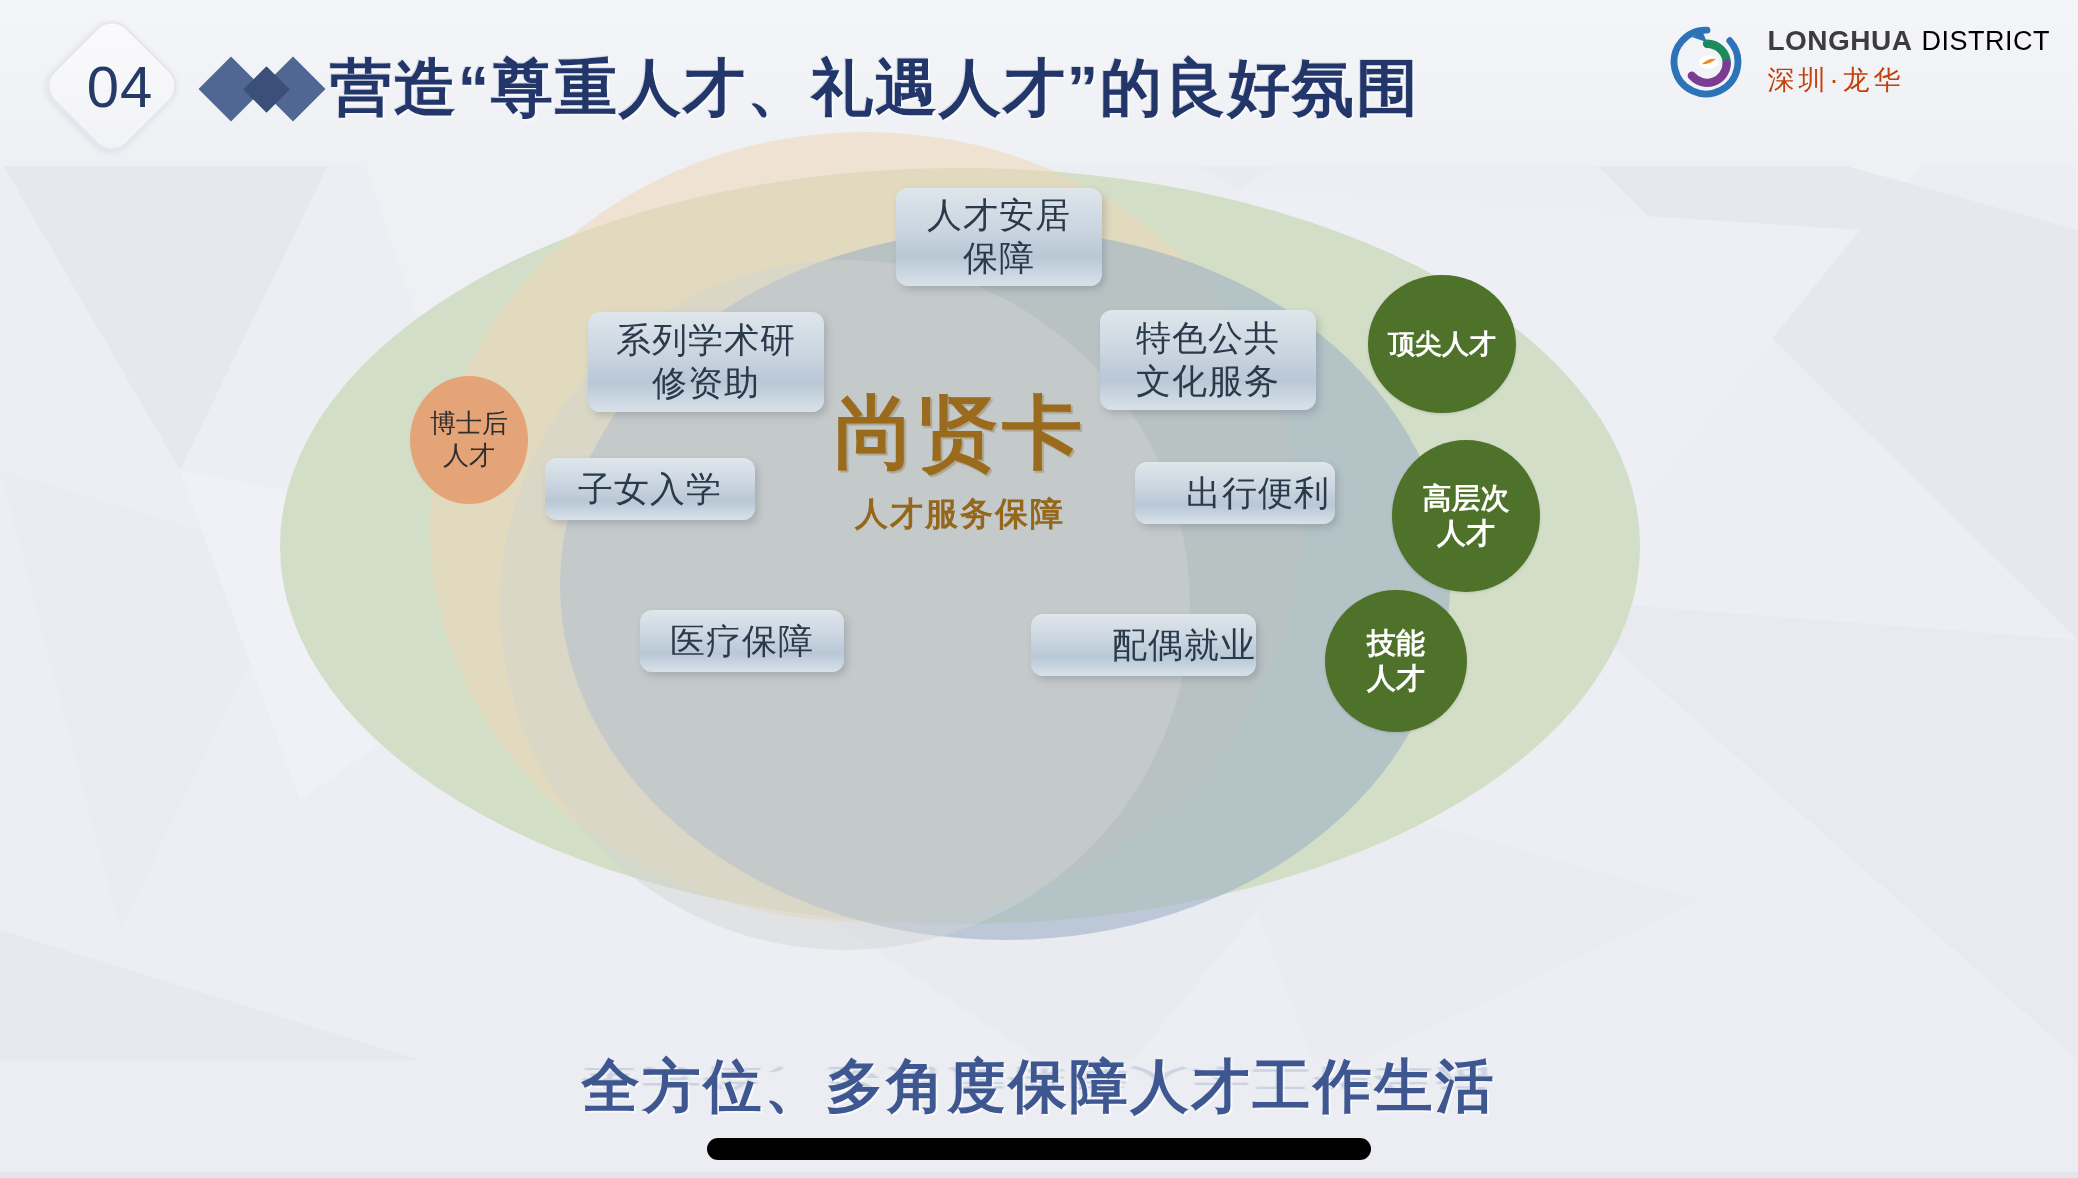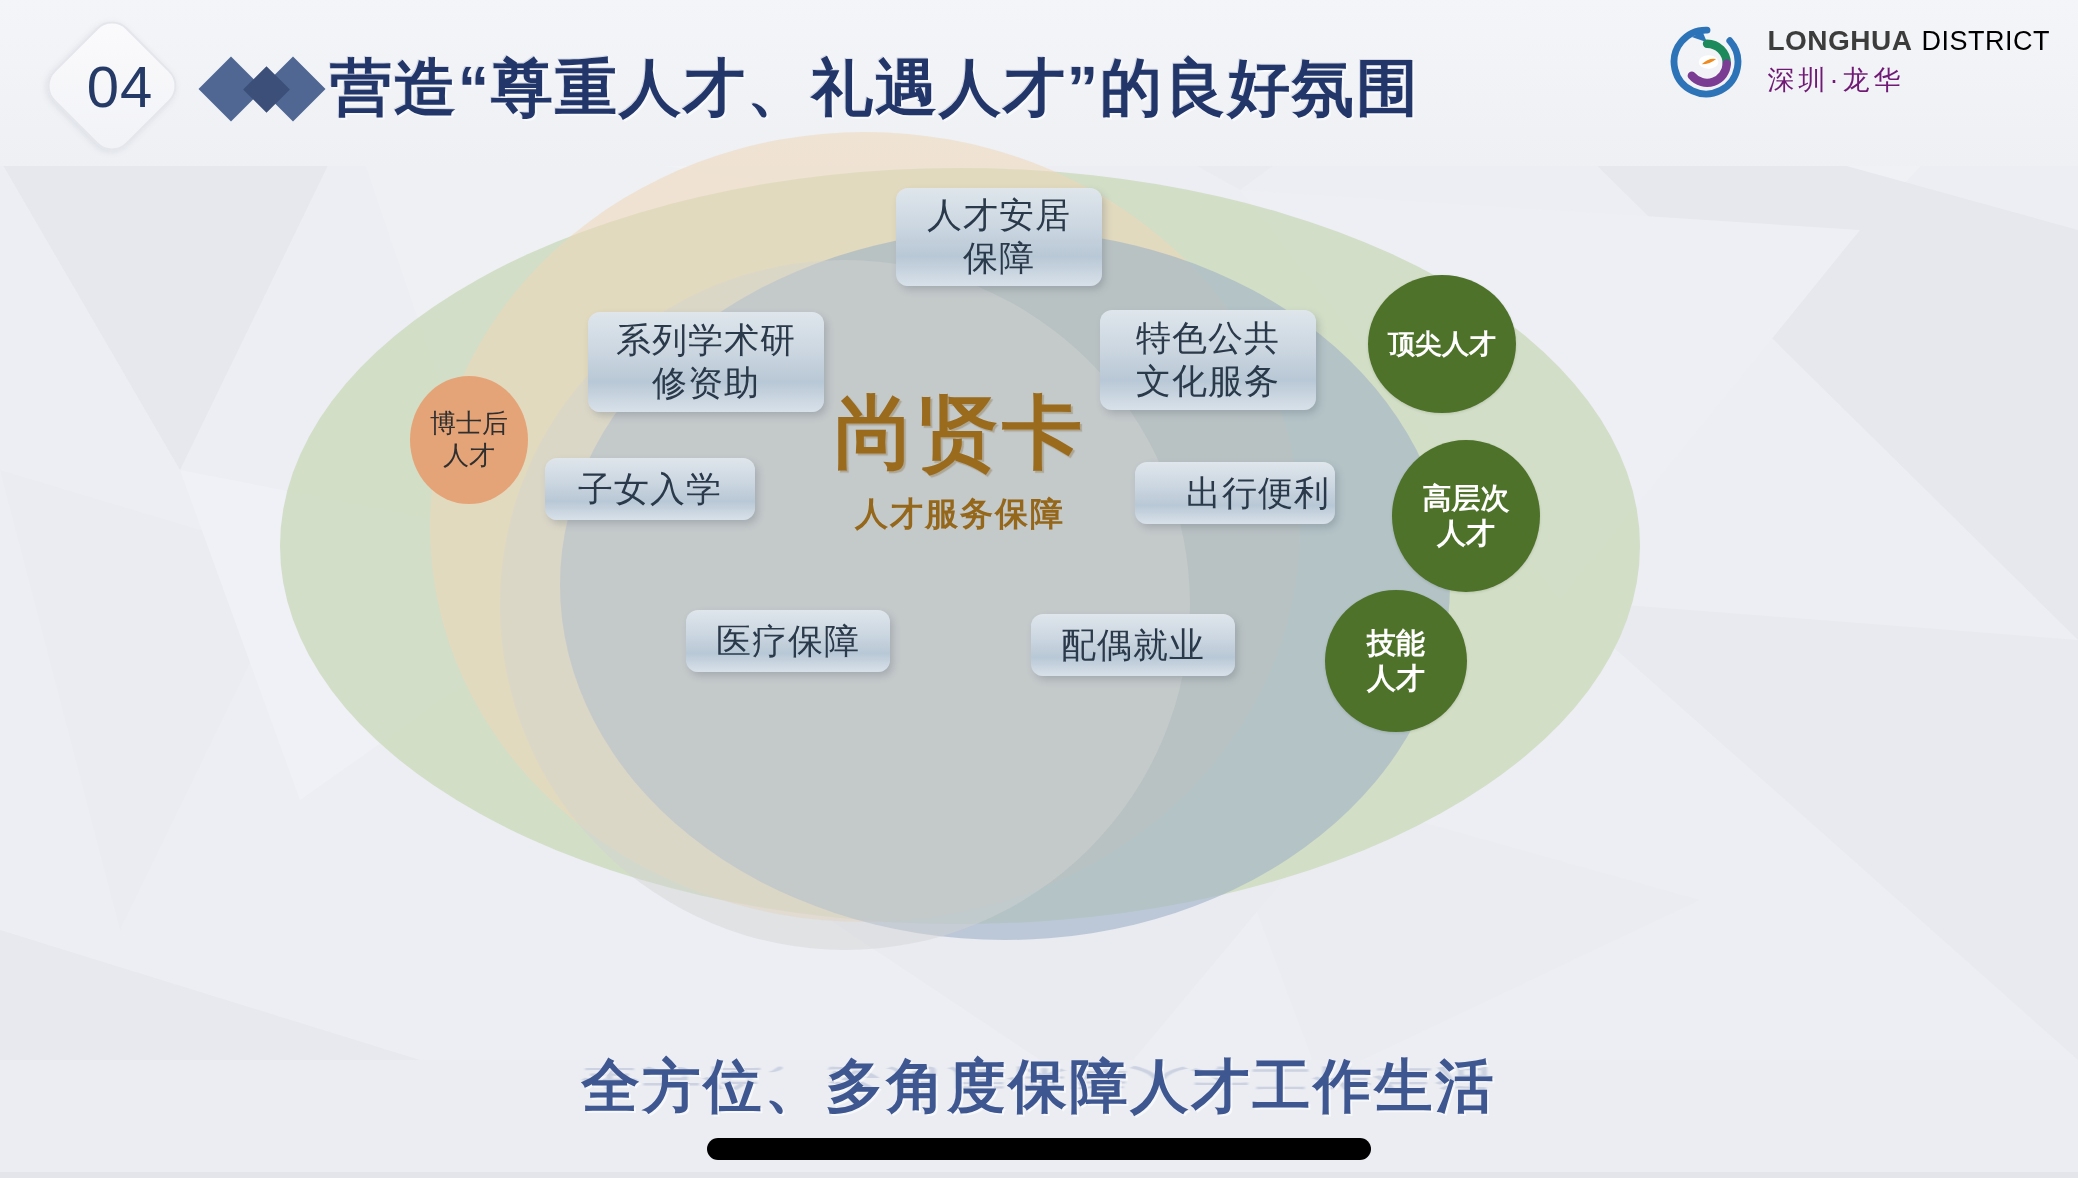--- a/index.html
+++ b/index.html
@@ -95,21 +95,21 @@
     font-family: "Liberation Sans", "DejaVu Sans", sans-serif;
   }
 
   
   .logo { position: absolute; right: 28px; top: 24px; display: flex; align-items: center; gap: 14px; }
   .logo-mark { width: 76px; height: 76px; flex: 0 0 76px; }
   .logo-text { display: flex; flex-direction: column; justify-content: center; margin-left: 8px; }
   .logo-en { display: flex; align-items: baseline; gap: 9px; line-height: 1; }
   .logo-en-bold { font-size: 28px; font-weight: bold; color: #3c3c3c; letter-spacing: 0.5px; }
   .logo-en-light { font-size: 27px; font-weight: 400; color: #000000; letter-spacing: 0.5px; }
-  .logo-cn { font-size: 27px; color: #701a75; letter-spacing: 4px; margin-top: 7px; font-weight: 500; }
+  .logo-cn { font-size: 27px; color: #c2410c; letter-spacing: 4px; margin-top: 7px; font-weight: 500; }
 
   
   .venn { position: absolute; left: 0; top: 120px; width: 2078px; height: 830px; }
 
   .ellipse { position: absolute; border-radius: 50%; }
 
   .e-green {
     left: 280px; top: 48px;
     width: 1360px; height: 756px;
     background: #cfdcc2;
@@ -176,22 +176,22 @@
     letter-spacing: 1px;
     font-weight: 400;
     border-radius: 12px;
   }
 
   .lb-anju   { left: 896px;  top: 68px;  width: 206px; height: 98px; }
   .lb-xueshu { left: 588px;  top: 192px; width: 236px; height: 100px; }
   .lb-wenhua { left: 1100px; top: 190px; width: 216px; height: 100px; }
   .lb-ziNv   { left: 545px;  top: 338px; width: 210px; height: 62px; align-items: center; }
   .lb-chuxing{ left: 1135px; top: 342px; width: 200px; height: 62px; padding-left: 46px; }
-  .lb-yiliao { left: 686px;  top: 490px; width: 204px; height: 62px; }
-  .lb-peiou  { left: 1031px; top: 494px; width: 204px; height: 62px; }
+  .lb-yiliao { left: 640px;  top: 490px; width: 204px; height: 62px; }
+  .lb-peiou  { left: 1031px; top: 494px; width: 225px; height: 62px; justify-content: flex-end; }
 
   .center-block {
     position: absolute;
     left: 790px; top: 272px;
     width: 340px;
     text-align: center;
   }
   .center-main {
     font-size: 80px;
     font-weight: bold;

